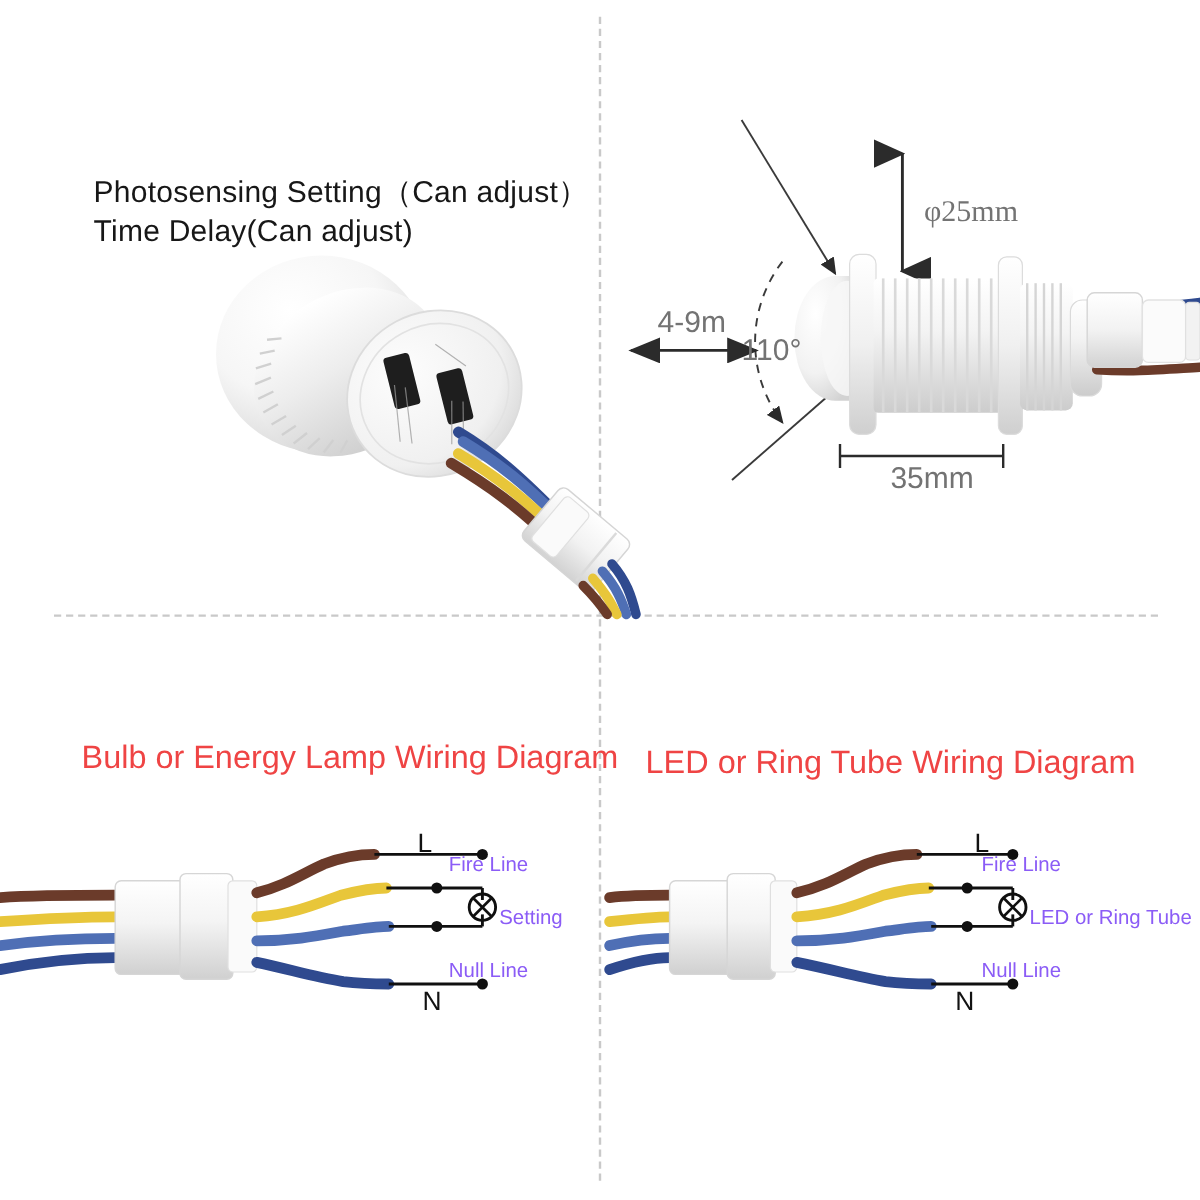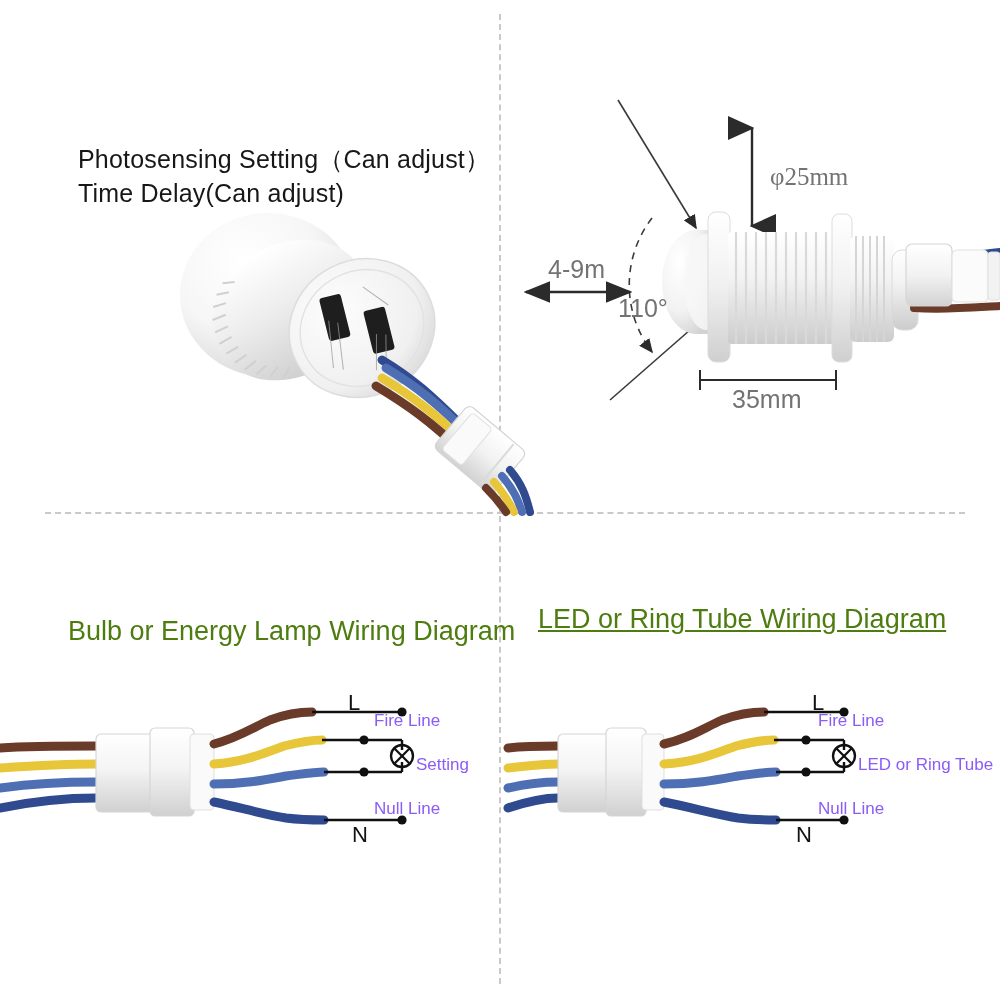--- a/index.html
+++ b/index.html
@@ -10,21 +10,21 @@
 
   
   .divider-h{position:absolute;left:45px;top:512px;width:920px;height:0;
              border-top:2px dashed #c9c9c9;}
   .divider-v{position:absolute;left:499px;top:14px;width:0;height:970px;
              border-left:2px dashed #c9c9c9;}
 
   
   .caption{position:absolute;font-size:25px;letter-spacing:.2px;
            color:#171717;white-space:nowrap;}
-  .panel-title{position:absolute;font-size:27px;color:#4d7c0f;white-space:nowrap;}
+  .panel-title{position:absolute;font-size:27px;color:#ef4444;white-space:nowrap;}
   .dim-label{position:absolute;white-space:nowrap;color:#737373;}
   .dim-serif{font-family:"Liberation Serif",serif;font-size:25px;}
   .dim-sans{font-size:25px;}
   .wire-label{position:absolute;font-size:17px;color:#8b5cf6;white-space:nowrap;}
   .term-letter{position:absolute;font-size:22px;color:#121212;}
 
   svg{display:block;overflow:visible;}
   .svg-abs{position:absolute;}
 </style>
 </head>
@@ -213,22 +213,22 @@
       </g>
 
       <g>
         <rect x="406" y="244" width="46" height="62" rx="6" fill="url(#connG)" stroke="#d6d6d6" stroke-width="1.2"></rect>
         <rect x="452" y="250" width="36" height="52" rx="5" fill="#fbfbfb" stroke="#e2e2e2" stroke-width="1.1"></rect>
         <rect x="488" y="252" width="12" height="48" rx="3" fill="#f2f2f2" stroke="#e0e0e0" stroke-width="1"></rect>
       </g>
     </svg>
 
     <div class="dim-label dim-serif" style="left:270px;top:163px;">φ25mm</div>
-    <div class="dim-label dim-sans" style="left:232px;top:385px;">35mm</div>
-    <div class="dim-label dim-sans" style="left:118px;top:278px;margin-top:16px;">110°</div>
+    <div class="dim-label dim-sans" style="left:242px;top:385px;">35mm</div>
+    <div class="dim-label dim-sans" style="left:118px;top:278px;">110°</div>
     <div class="dim-label dim-sans" style="left:48px;top:255px;">4-9m</div>
   </div>
 
   <div class="panel" style="left:0;top:512px;width:500px;height:488px;">
 
     <div class="panel-title" style="left:68px;top:104px;">Bulb or Energy Lamp Wiring Diagram</div>
 
     <svg class="svg-abs" style="left:0px;top:160px;" width="500" height="190" viewBox="0 0 500 190">
       <defs>
         <linearGradient id="conn2G" x1="0" y1="0" x2="0" y2="1">
@@ -282,21 +282,21 @@
 
     <div class="term-letter" style="left:348px;top:178px;">L</div>
     <div class="wire-label" style="left:374px;top:199px;">Fire Line</div>
     <div class="wire-label" style="left:416px;top:243px;">Setting</div>
     <div class="wire-label" style="left:374px;top:287px;">Null Line</div>
     <div class="term-letter" style="left:352px;top:310px;">N</div>
   </div>
 
   <div class="panel" style="left:500px;top:512px;width:500px;height:488px;">
 
-    <div class="panel-title" style="left:38px;top:92px;text-decoration:underline;">LED or Ring Tube Wiring Diagram</div>
+    <div class="panel-title" style="left:38px;top:108px;">LED or Ring Tube Wiring Diagram</div>
 
     <svg class="svg-abs" style="left:0px;top:160px;" width="500" height="190" viewBox="0 0 500 190">
 
       <g fill="none" stroke-linecap="round" stroke-width="9">
         <path d="M8,76 C26,74 44,74 58,74" stroke="#6b3b2a"></path>
         <path d="M8,96 C26,94 44,92 58,92" stroke="#e8c63a"></path>
         <path d="M8,116 C26,112 44,110 58,110" stroke="#4f6fb5"></path>
         <path d="M8,136 C26,130 44,126 58,126" stroke="#2f4a8f"></path>
       </g>
 

